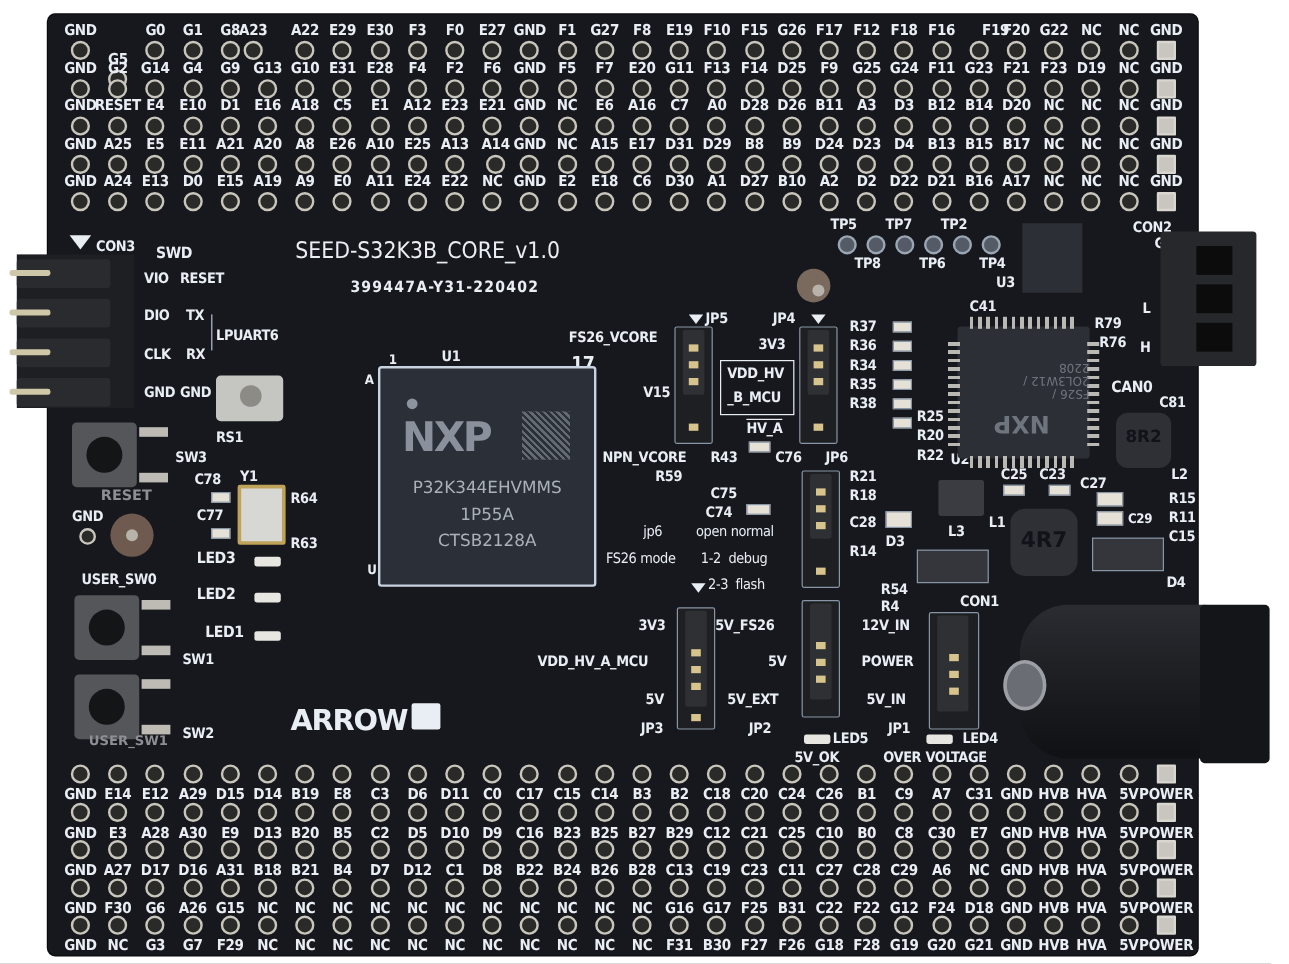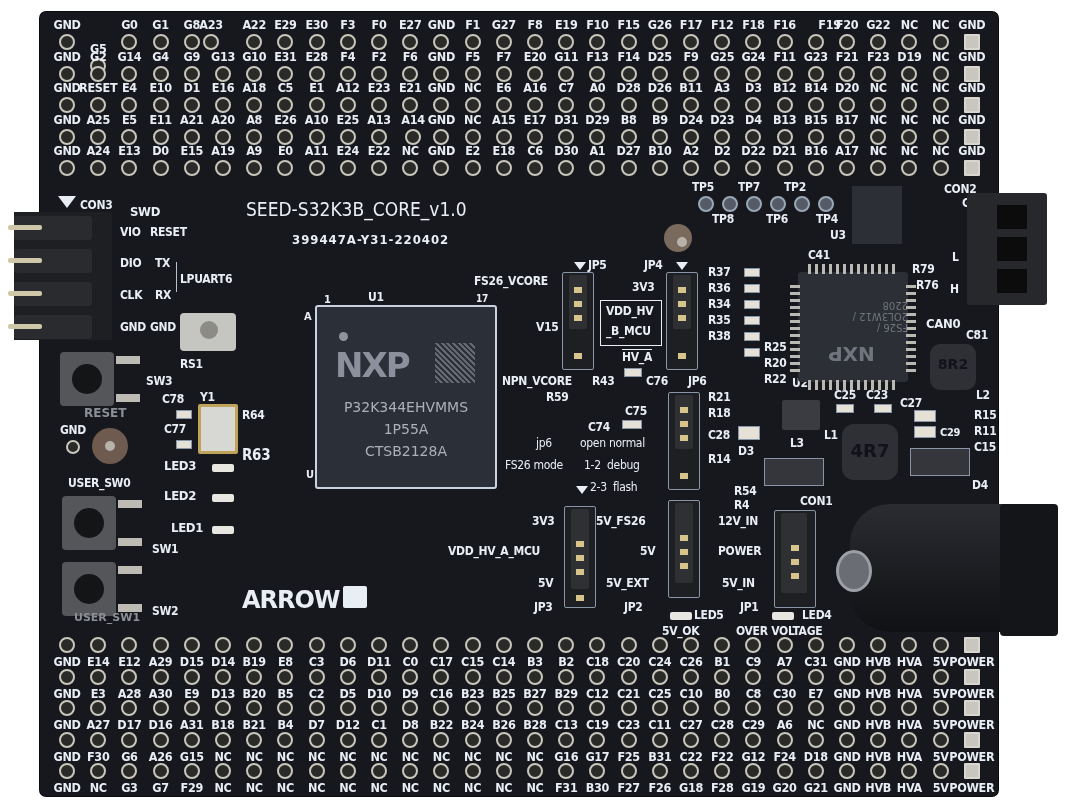--- a/index.html
+++ b/index.html
@@ -1339,31 +1339,31 @@
 <div class="abs silk" style="left:152px;top:604px;font-size:12px;">SW2</div>
 <div class="abs" style="left:74px;top:611px;font-size:11px;color:#8c8f95;font-weight:bold;">USER_SW1</div>
 
 <div class="abs silk" style="left:162px;top:392px;font-size:12px;">C78</div>
 <div class="abs silk" style="left:200px;top:390px;font-size:12px;">Y1</div>
 <div class="smd" style="left:176px;top:410px;"></div>
 <div class="abs silk" style="left:164px;top:422px;font-size:12px;">C77</div>
 <div class="smd" style="left:176px;top:440px;"></div>
 <div class="xtal"></div>
 <div class="abs silk" style="left:242px;top:408px;font-size:12px;">R64</div>
-<div class="abs silk" style="left:242px;top:446px;font-size:15px;">R63</div>
+<div class="abs silk" style="left:242px;top:446px;font-size:12px;">R63</div>
 <div class="abs silk" style="left:164px;top:458px;font-size:13px;">LED3</div>
 <div class="led" style="left:212px;top:464px;"></div>
 <div class="abs silk" style="left:164px;top:488px;font-size:13px;">LED2</div>
 <div class="led" style="left:212px;top:494px;"></div>
 <div class="abs silk" style="left:171px;top:520px;font-size:13px;">LED1</div>
 <div class="led" style="left:212px;top:526px;"></div>
 
 <div class="abs silk" style="left:324px;top:293px;font-size:11px;">1</div>
 <div class="abs silk" style="left:368px;top:290px;font-size:12px;">U1</div>
-<div class="abs silk" style="left:476px;top:293px;font-size:10px;">17</div>
+<div class="abs silk" style="left:476px;top:293px;font-size:16px;">17</div>
 <div class="abs silk" style="left:304px;top:310px;font-size:11px;">A</div>
 <div class="abs silk" style="left:306px;top:468px;font-size:11px;">U</div>
 <div class="chip">
   <div class="dot"></div>
   <div class="logo">NXP</div>
   <div class="qr"></div>
   <div class="mk" style="top:92px;">P32K344EHVMMS</div>
   <div class="mk" style="top:114px;">1P55A</div>
   <div class="mk" style="top:136px;">CTSB2128A</div>
 </div>
@@ -1397,21 +1397,21 @@
   <div class="g" style="top:80px;"></div>
 </div>
 <div class="abs" style="left:600px;top:300px;width:60px;height:44px;border:1.5px solid #e9eef5;"></div>
 <div class="abs silk" style="left:606px;top:304px;font-size:12px;">VDD_HV</div>
 <div class="abs silk" style="left:606px;top:324px;font-size:12px;">_B_MCU</div>
 <div class="abs silk" style="left:622px;top:350px;font-size:12px;text-decoration:overline;">HV_A</div>
 <div class="smd" style="left:624px;top:368px;width:16px;"></div>
 <div class="abs silk" style="left:592px;top:374px;font-size:12px;">R43</div>
 <div class="abs silk" style="left:646px;top:374px;font-size:12px;">C76</div>
 <div class="abs silk" style="left:546px;top:390px;font-size:12px;">R59</div>
-<div class="abs silk" style="left:592px;top:404px;font-size:12px;margin-left:33px;">C75</div>
+<div class="abs silk" style="left:592px;top:404px;font-size:12px;">C75</div>
 <div class="abs silk" style="left:588px;top:420px;font-size:12px;">C74</div>
 <div class="smd" style="left:622px;top:420px;width:18px;"></div>
 <div class="abs silk" style="left:536px;top:436px;font-size:12px;font-weight:normal;">jp6</div>
 <div class="abs silk" style="left:580px;top:436px;font-size:12px;font-weight:normal;">open normal</div>
 <div class="abs silk" style="left:505px;top:458px;font-size:12px;font-weight:normal;">FS26 mode</div>
 <div class="abs silk" style="left:584px;top:458px;font-size:12px;font-weight:normal;white-space:pre;">1-2  debug</div>
 <div class="abs silk" style="left:590px;top:480px;font-size:12px;font-weight:normal;white-space:pre;">2-3  flash</div>
 <div class="abs silk" style="left:688px;top:374px;font-size:12px;">JP6</div>
 <div class="jmp" style="left:668px;top:392px;height:96px;">
   <div class="c" style="top:2px;height:54px;"></div>

